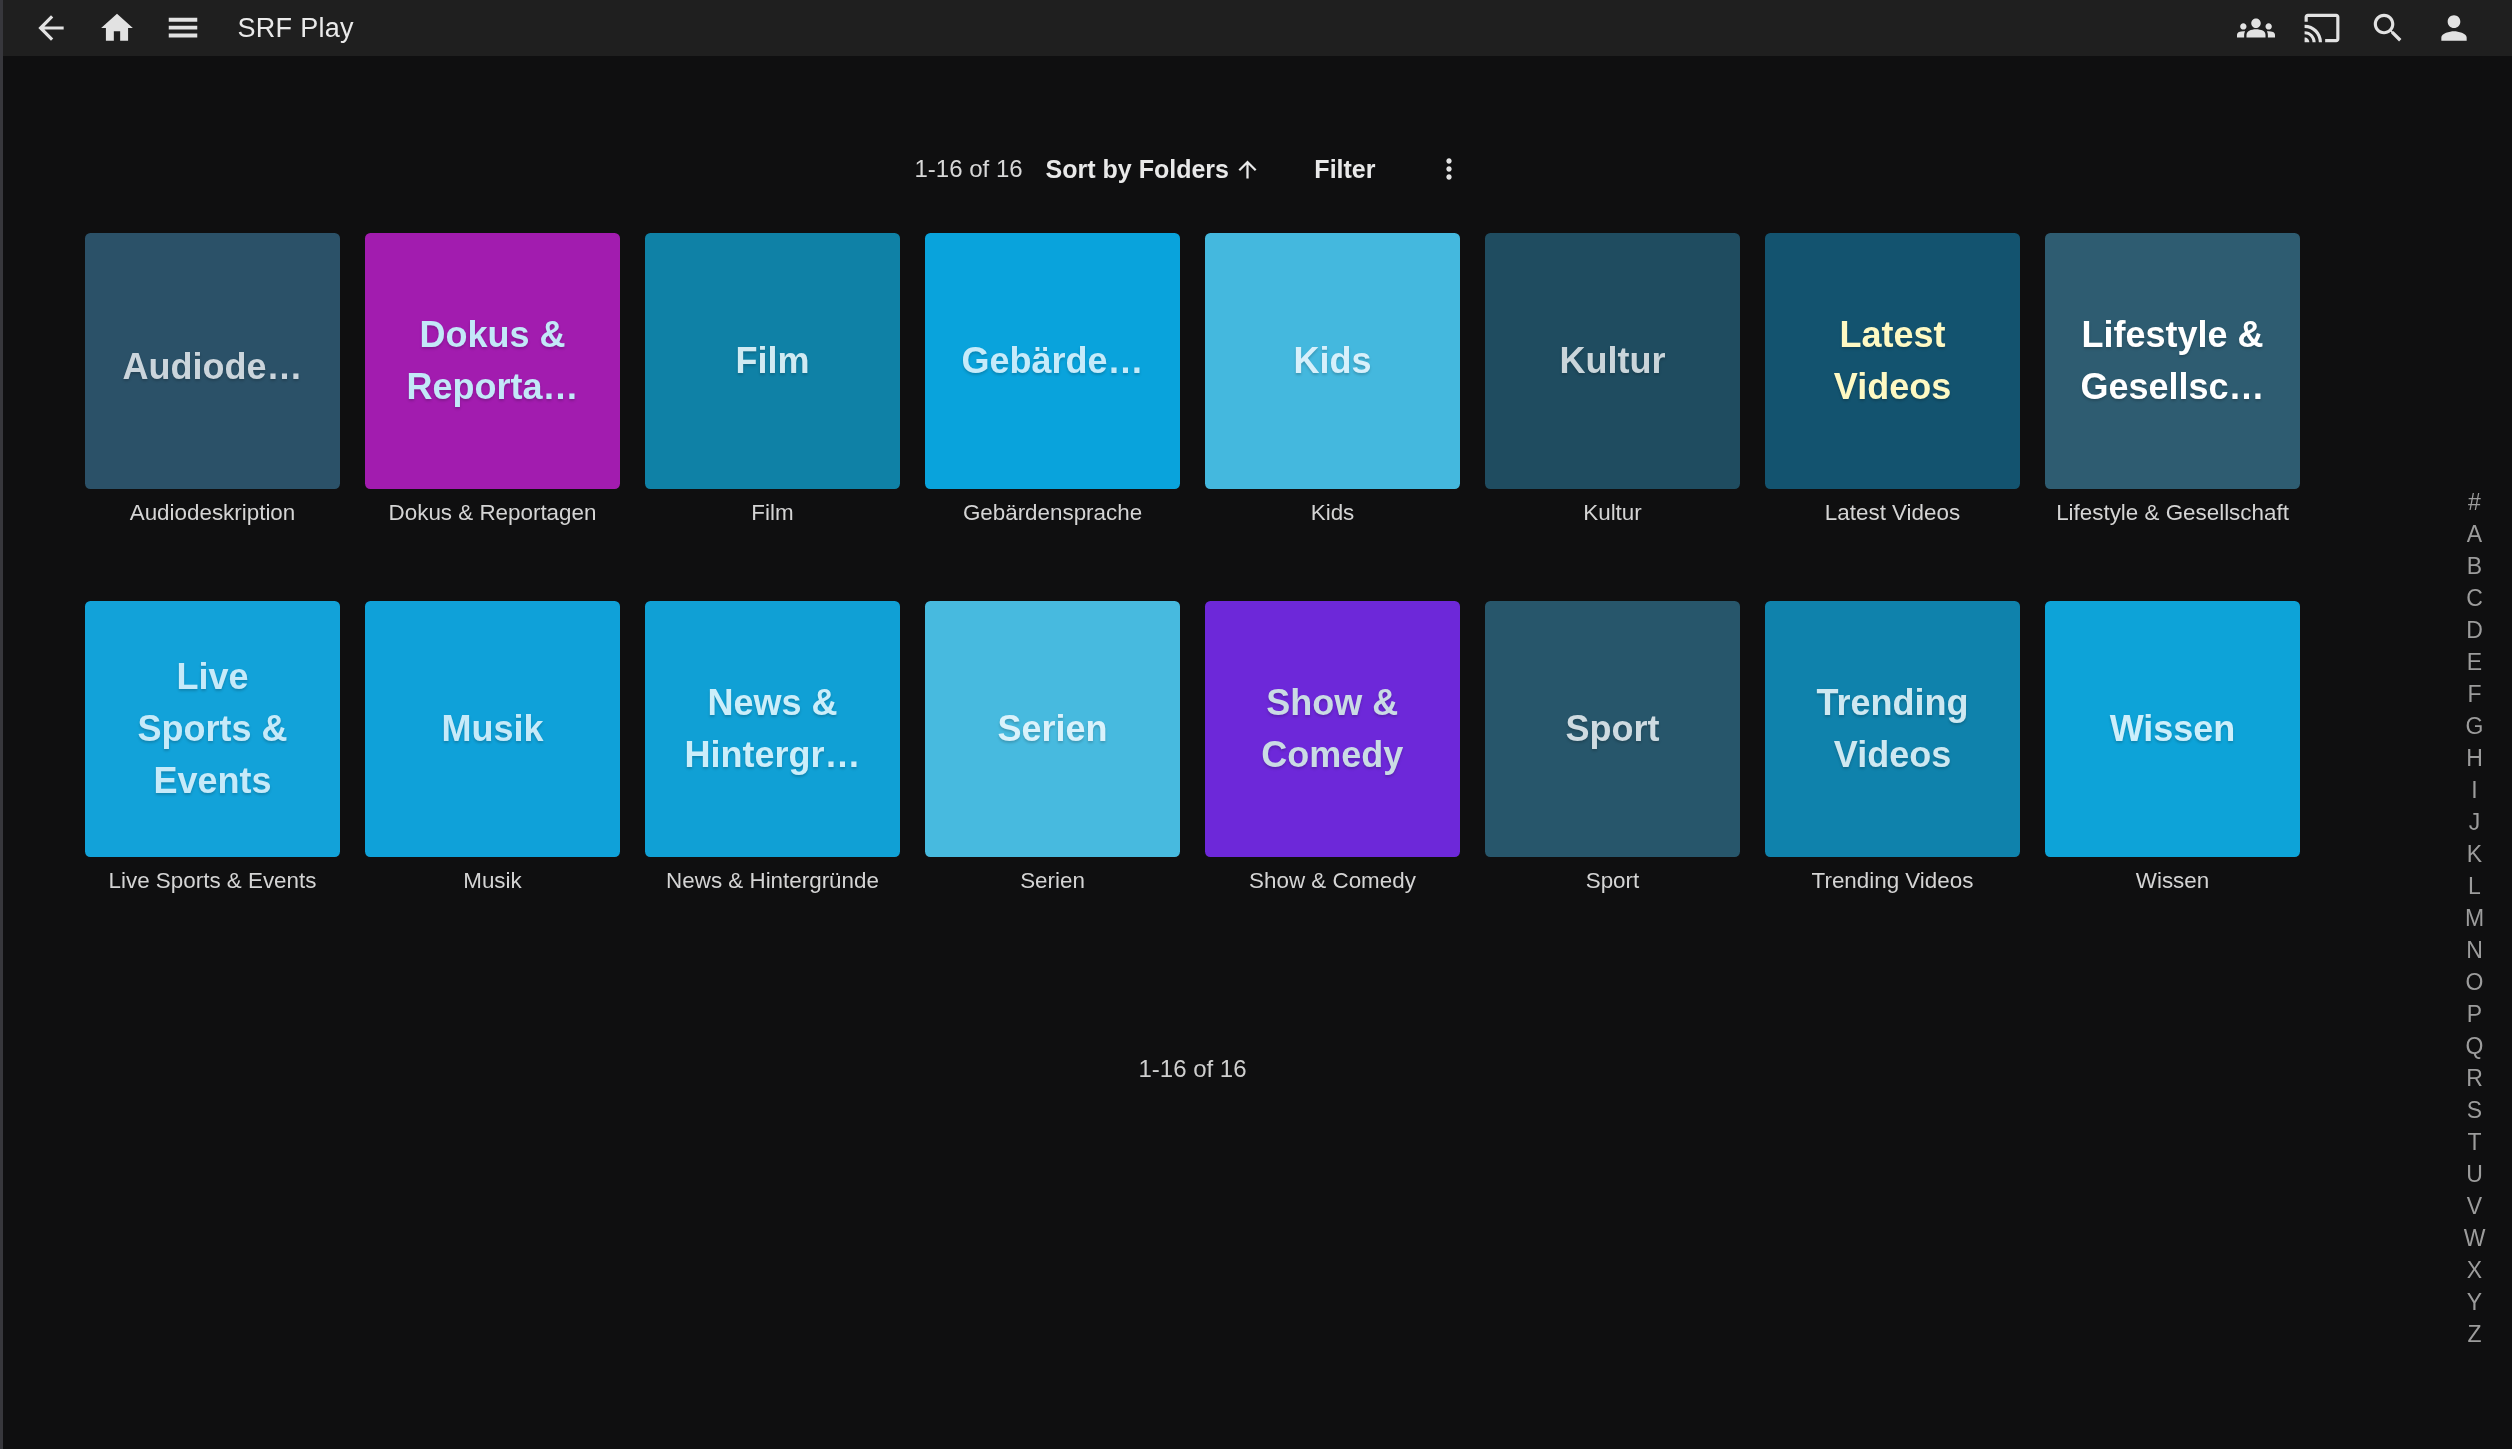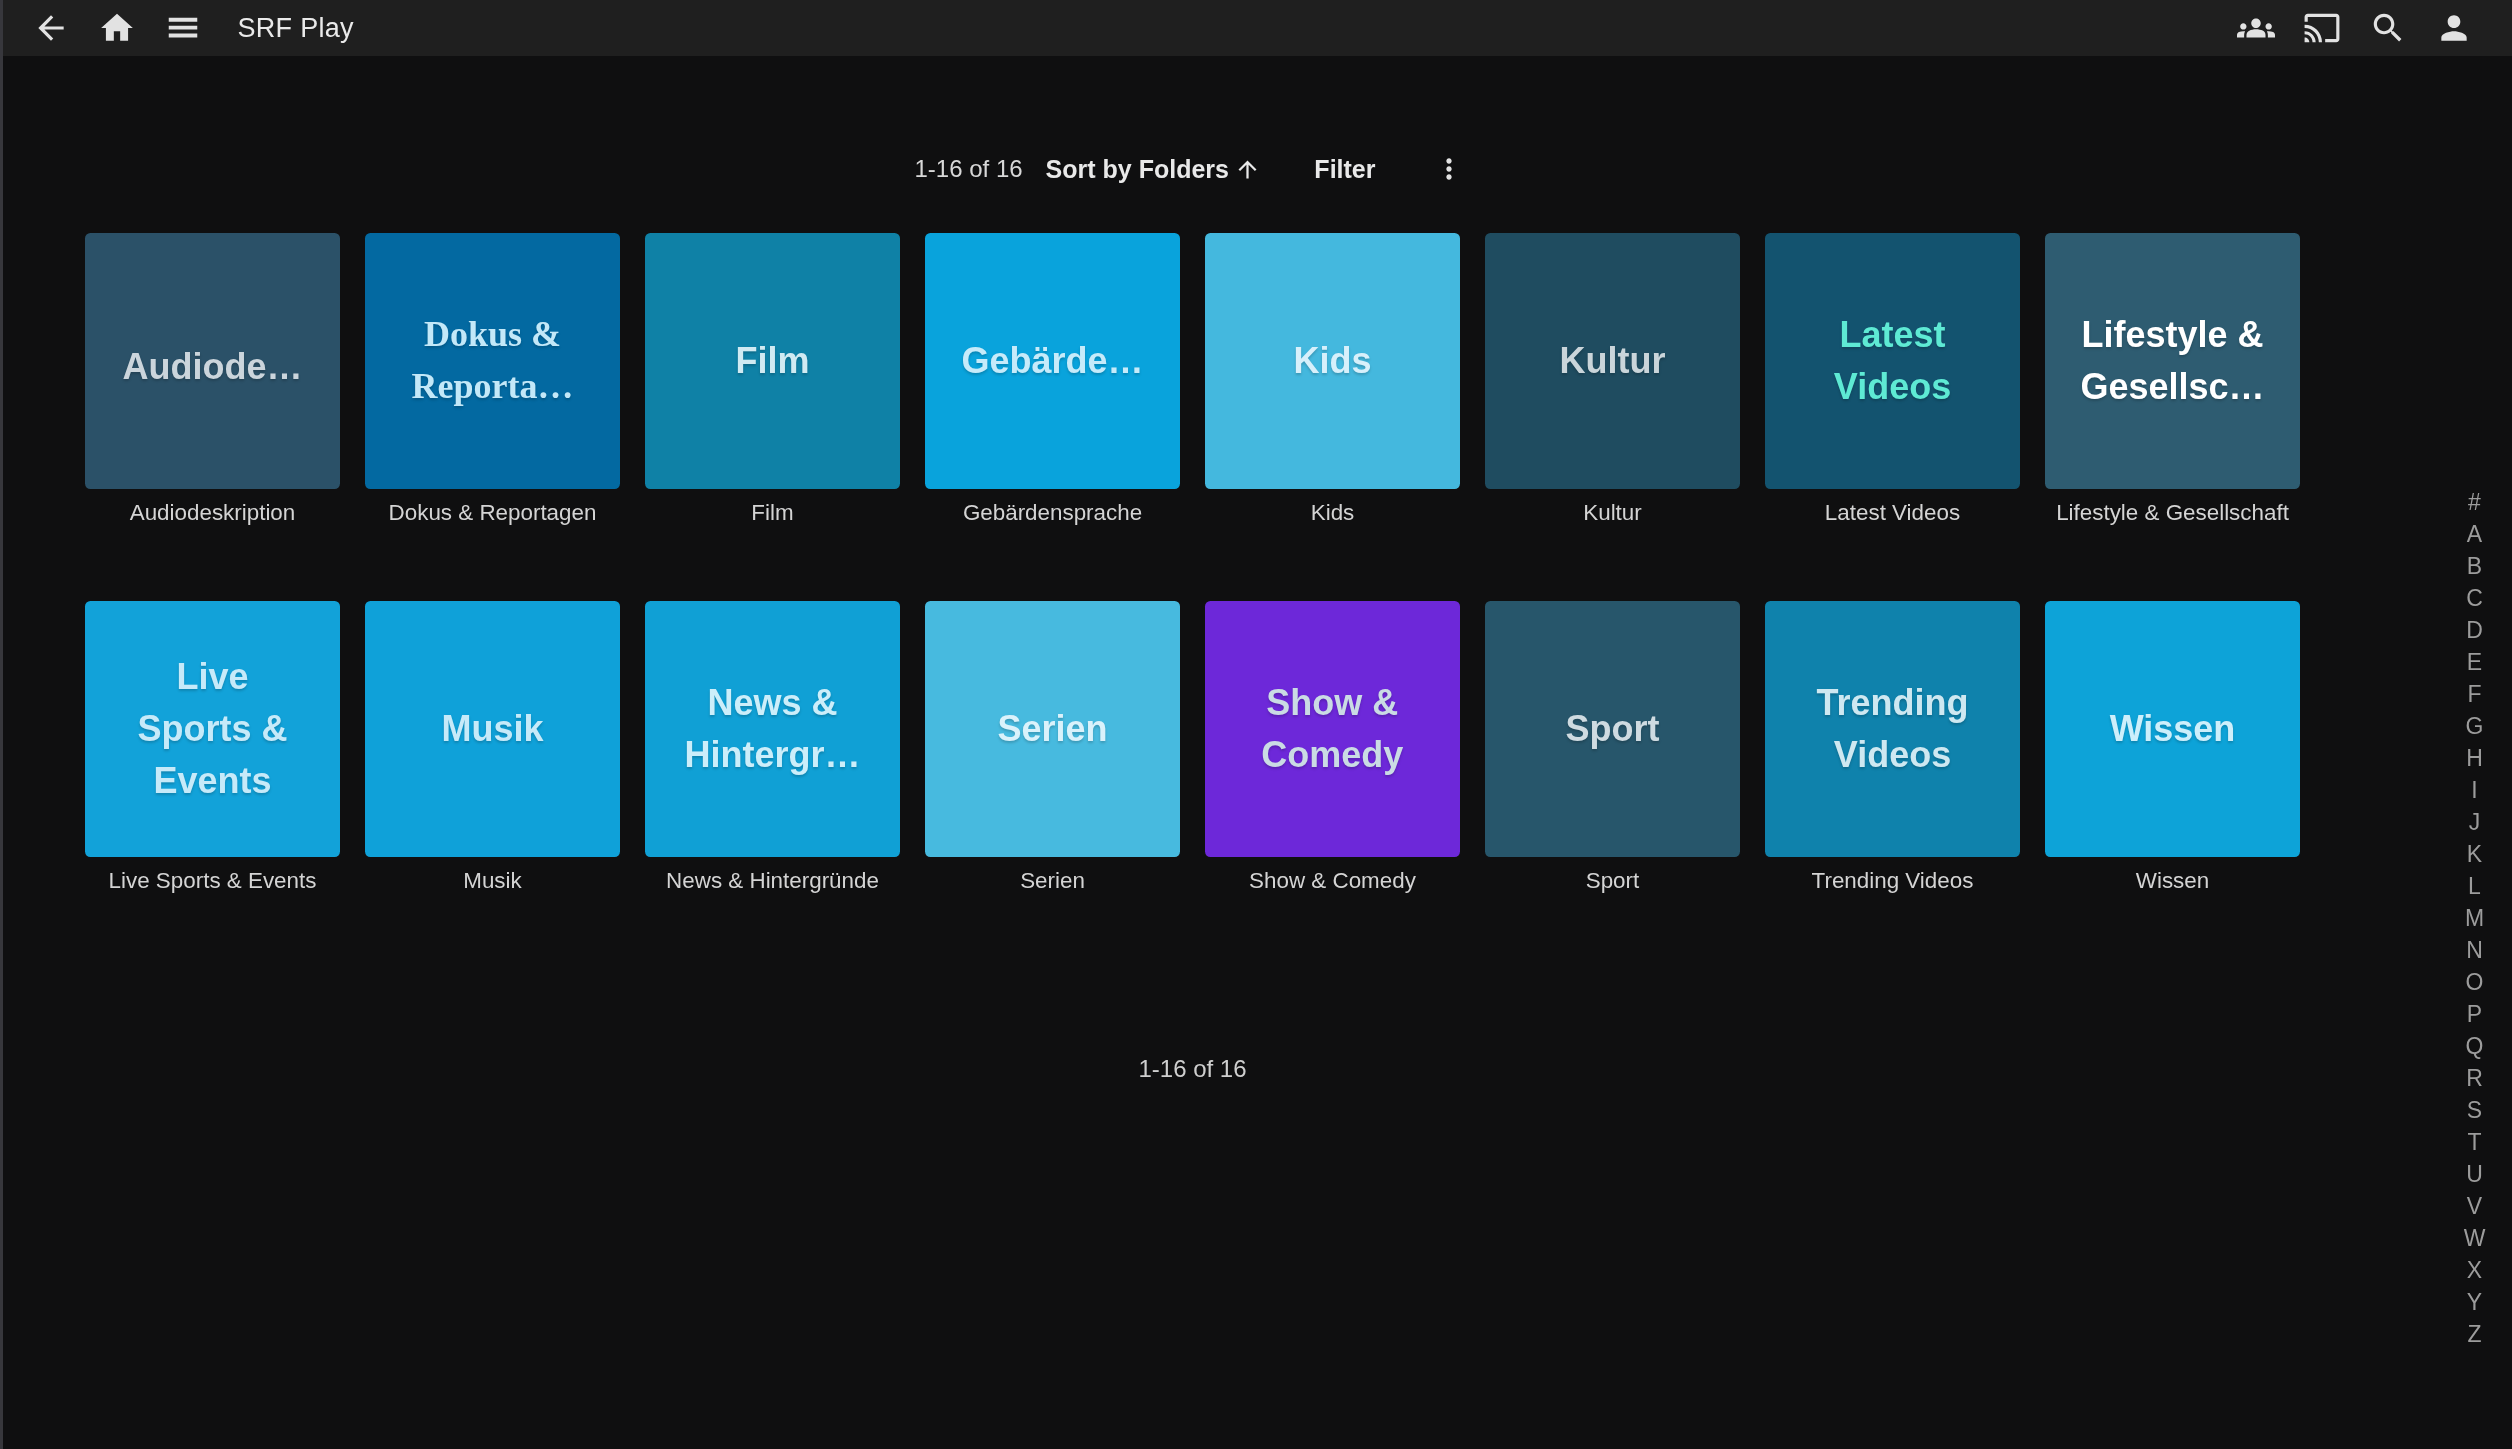--- a/index.html
+++ b/index.html
@@ -169,21 +169,21 @@
   </div>
 
   <div class="grid" id="tile-grid">
       <div class="card">
         <div class="card-box" style="background: rgb(43, 81, 104);">
           <span class="card-text" style="color: rgb(203, 213, 220); margin-top: 12px;">Audiode…</span>
         </div>
         <div class="card-label">Audiodeskription</div>
       </div>
       <div class="card">
-        <div class="card-box" style="background: #0369a1; font-family: Liberation Serif, serif;">
+        <div class="card-box" style="background: #a21caf;">
           <span class="card-text" style="color: rgb(195, 232, 248);">Dokus &amp;
 Reporta…</span>
         </div>
         <div class="card-label">Dokus &amp; Reportagen</div>
       </div>
       <div class="card">
         <div class="card-box" style="background: rgb(15, 129, 166);">
           <span class="card-text" style="color: rgb(208, 234, 242);">Film</span>
         </div>
         <div class="card-label">Film</div>
@@ -201,21 +201,21 @@
         <div class="card-label">Kids</div>
       </div>
       <div class="card">
         <div class="card-box" style="background: rgb(31, 76, 96);">
           <span class="card-text" style="color: rgb(202, 213, 218);">Kultur</span>
         </div>
         <div class="card-label">Kultur</div>
       </div>
       <div class="card">
         <div class="card-box" style="background: rgb(19, 83, 111);">
-          <span class="card-text" style="color: #5eead4;">Latest
+          <span class="card-text" style="color: #fef9c3;">Latest
 Videos</span>
         </div>
         <div class="card-label">Latest Videos</div>
       </div>
       <div class="card">
         <div class="card-box" style="background: rgb(46, 92, 113);">
           <span class="card-text" style="color: #ffffff;">Lifestyle &amp;
 Gesellsc…</span>
         </div>
         <div class="card-label">Lifestyle &amp; Gesellschaft</div>

